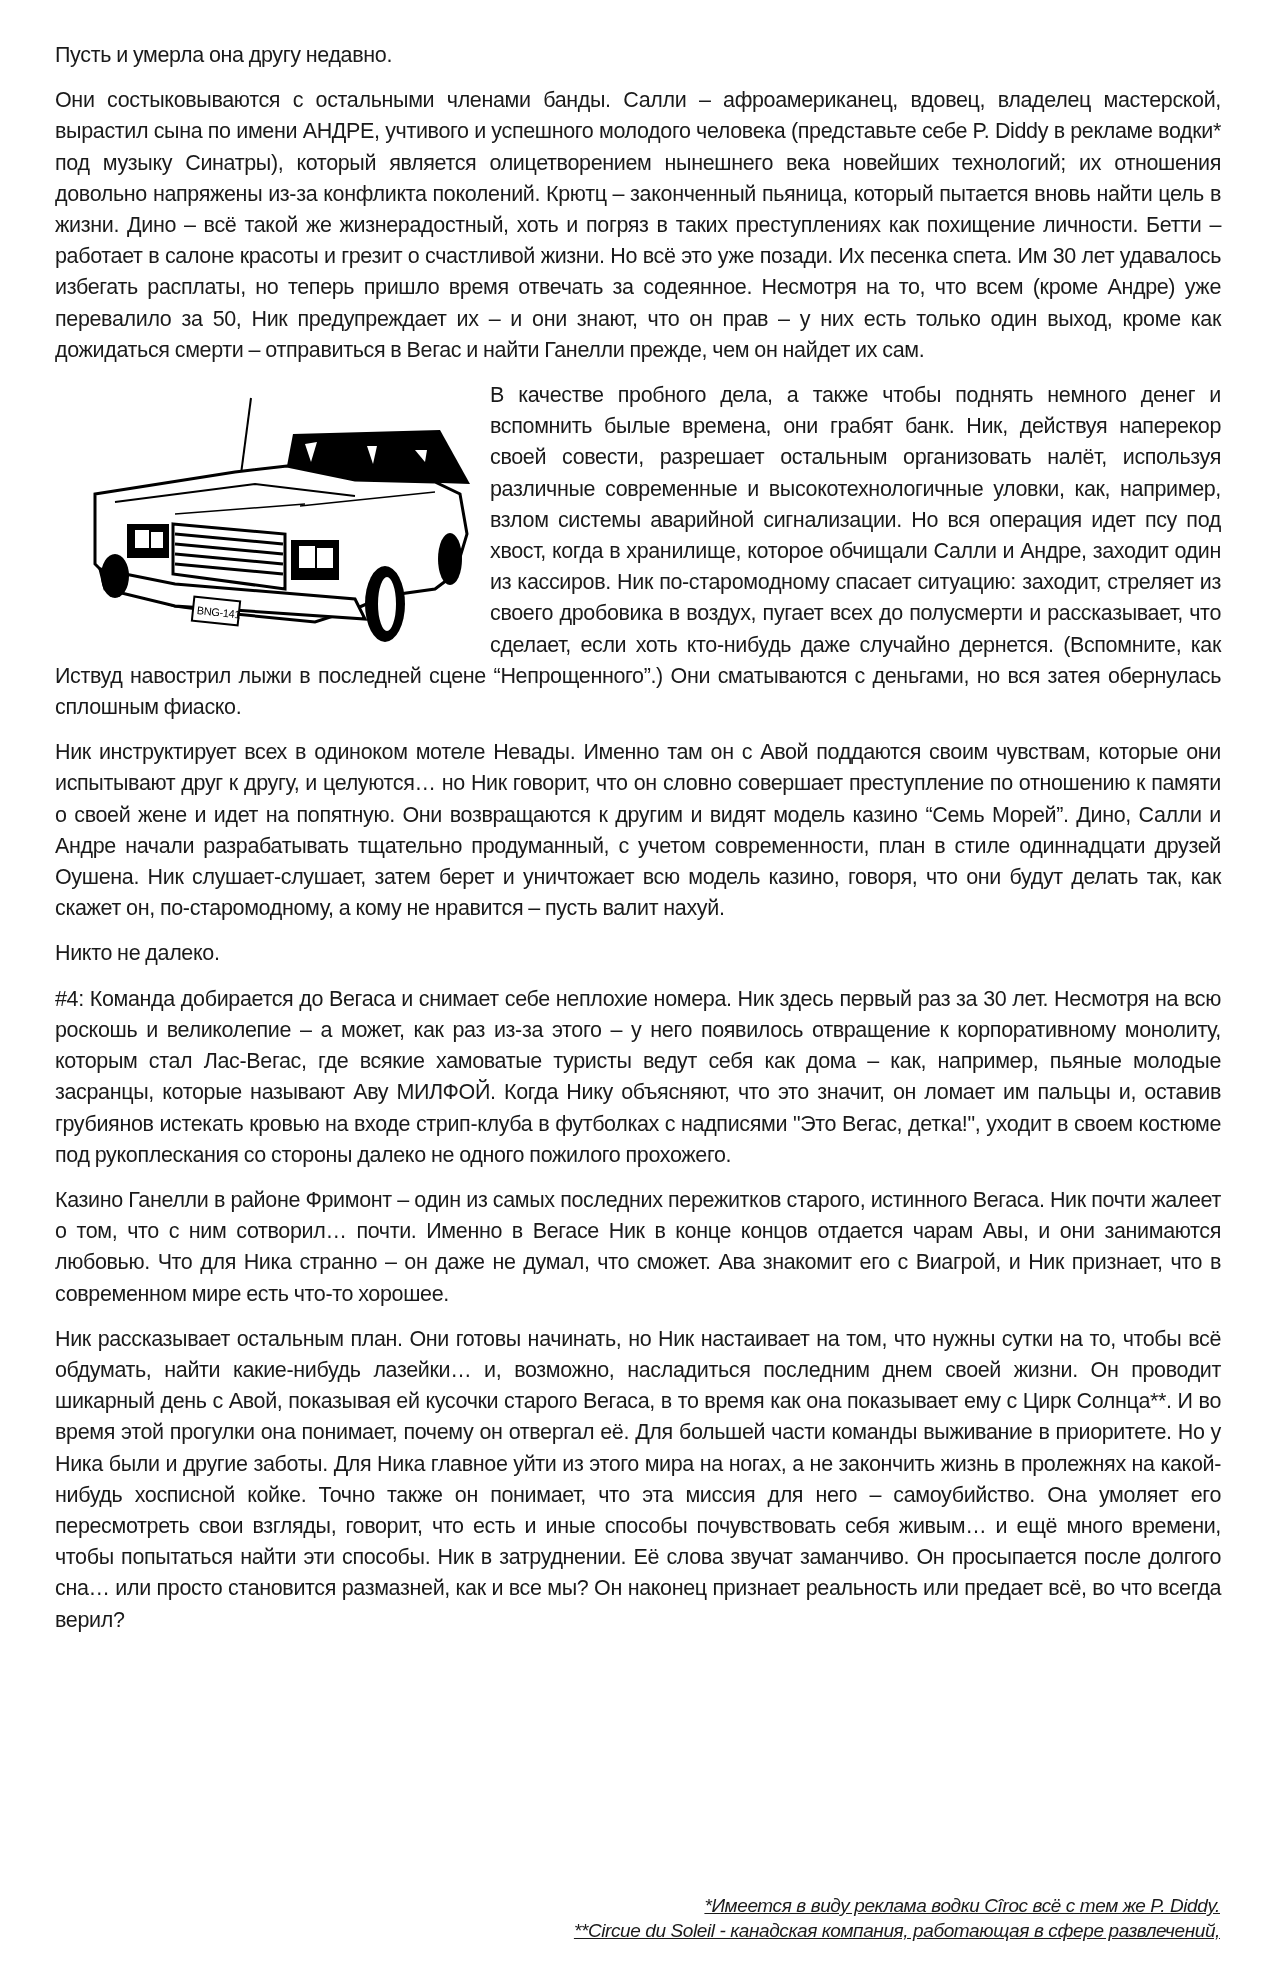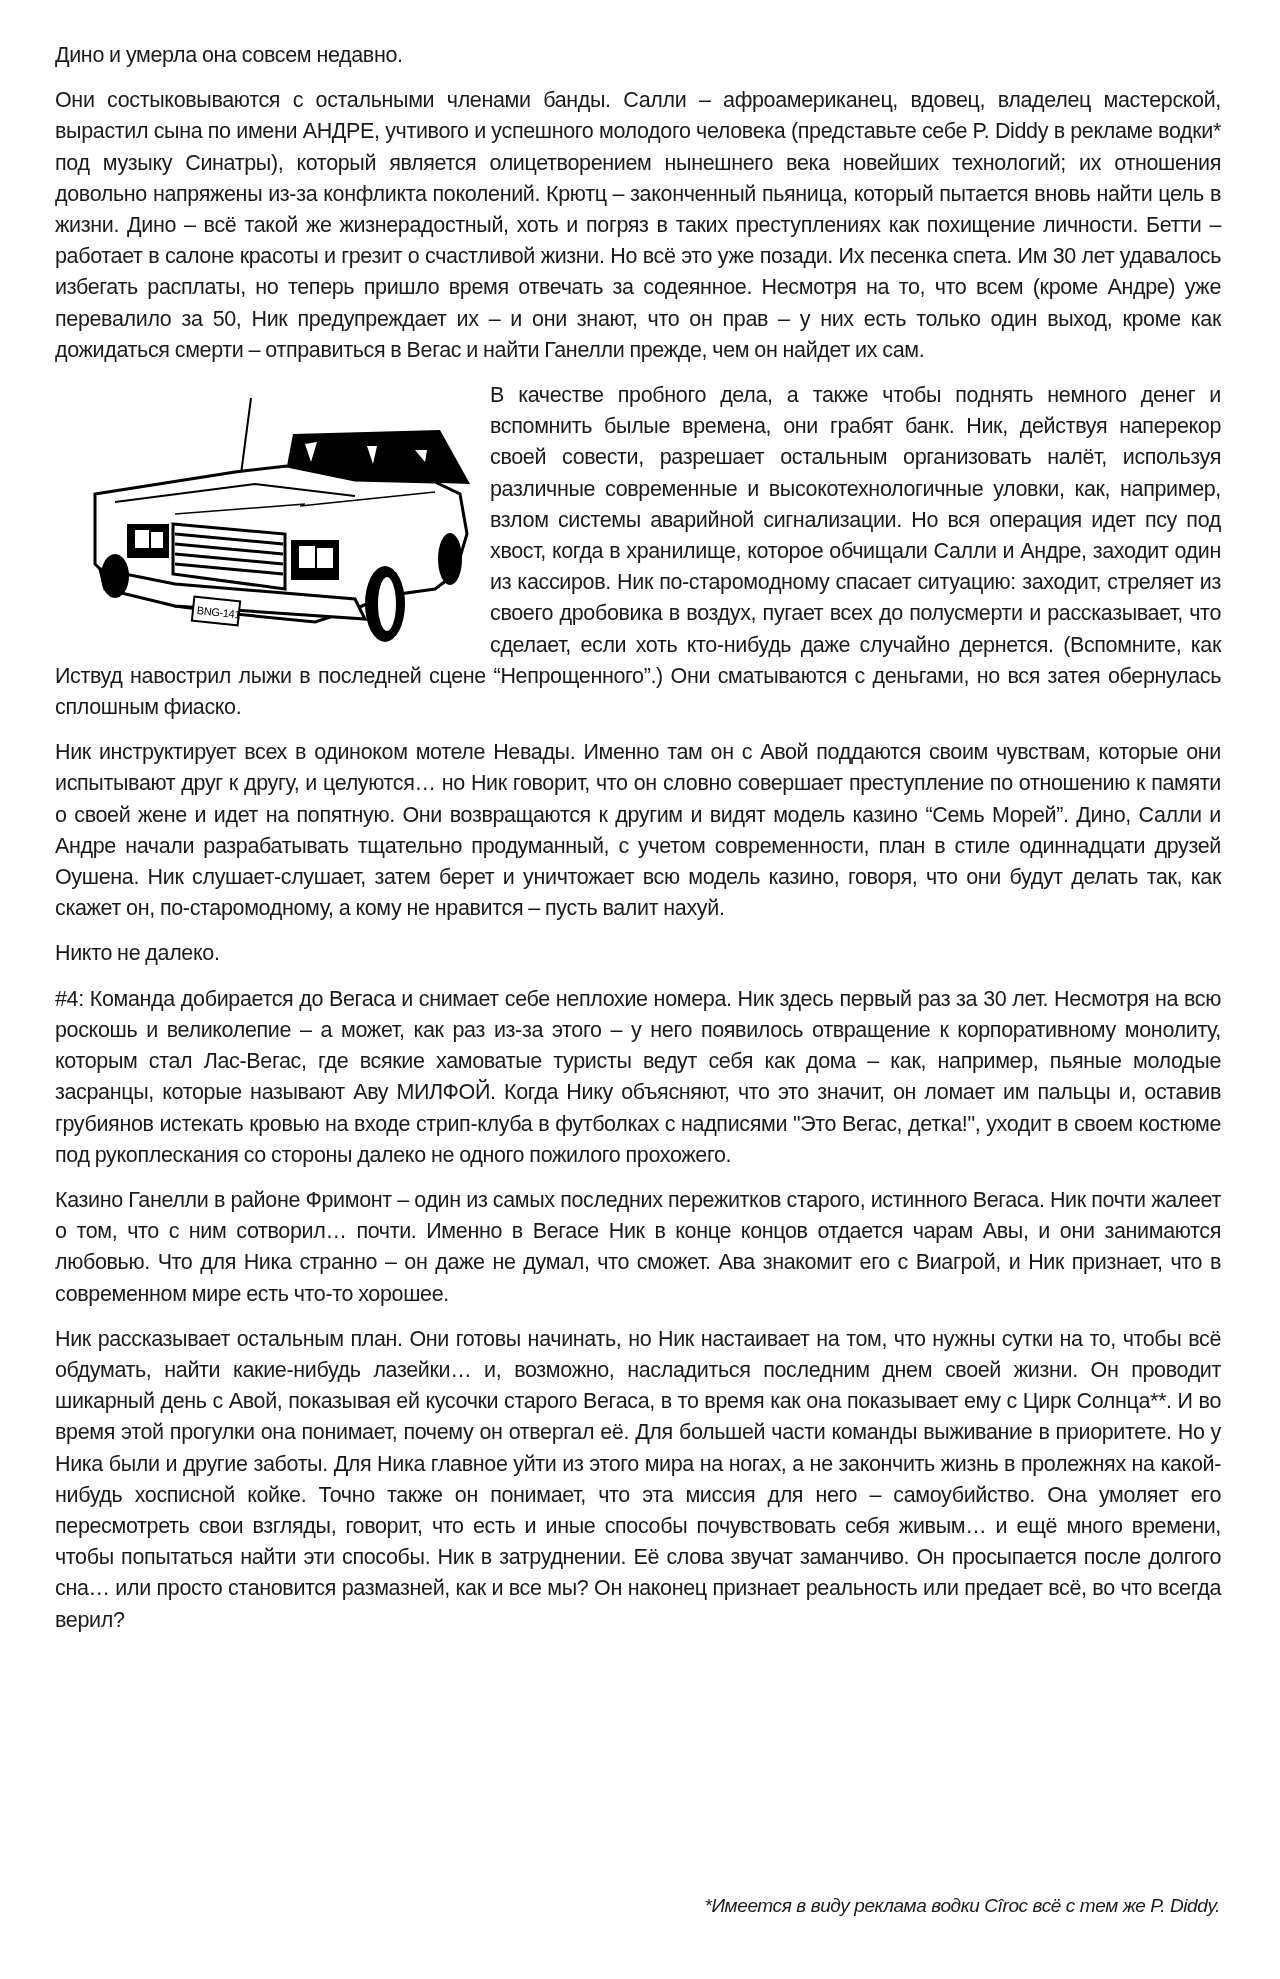--- a/index.html
+++ b/index.html
@@ -38,27 +38,27 @@
       position: absolute;
       right: 60px;
       top: 1893px;
       text-align: right;
       font-style: italic;
       font-size: 19px;
       line-height: 25px;
       letter-spacing: -0.4px;
       color: #1a1a1a;
     }
-    .footnotes div { white-space: nowrap; }
+    .footnotes div { white-space: nowrap; text-decoration: underline; }
   </style>
 </head>
 <body>
 
 <div class="page">
-  <p>Дино и умерла она совсем недавно.</p>
+  <p>Пусть и умерла она другу недавно.</p>
   <p>Они состыковываются с остальными членами банды. Салли – афроамериканец, вдовец, владелец мастерской, вырастил сына по имени АНДРЕ, учтивого и успешного молодого человека (представьте себе P. Diddy в рекламе водки* под музыку Синатры), который является олицетворением нынешнего века новейших технологий; их отношения довольно напряжены из-за конфликта поколений. Крютц – законченный пьяница, который пытается вновь найти цель в жизни. Дино – всё такой же жизнерадостный, хоть и погряз в таких преступлениях как похищение личности. Бетти – работает в салоне красоты и грезит о счастливой жизни. Но всё это уже позади. Их песенка спета. Им 30 лет удавалось избегать расплаты, но теперь пришло время отвечать за содеянное. Несмотря на то, что всем (кроме Андре) уже перевалило за 50, Ник предупреждает их – и они знают, что он прав – у них есть только один выход, кроме как дожидаться смерти – отправиться в Вегас и найти Ганелли прежде, чем он найдет их сам.</p>
 
   <div class="car-figure">
     <svg viewBox="0 0 415 262" xmlns="http://www.w3.org/2000/svg">
 
       <line x1="196" y1="14" x2="186" y2="90" stroke="#000" stroke-width="2"></line>
 
       <path d="M238 50 L385 46 L415 100 L300 96 L232 82 Z" fill="#000"></path>
       <path d="M250 60 L262 58 L256 78 Z" fill="#fff"></path>
       <path d="M312 62 L322 62 L318 80 Z" fill="#fff"></path>
@@ -98,13 +98,14 @@
   <p>В качестве пробного дела, а также чтобы поднять немного денег и вспомнить былые времена, они грабят банк. Ник, действуя наперекор своей совести, разрешает остальным организовать налёт, используя различные современные и высокотехнологичные уловки, как, например, взлом системы аварийной сигнализации. Но вся операция идет псу под хвост, когда в хранилище, которое обчищали Салли и Андре, заходит один из кассиров. Ник по-старомодному спасает ситуацию: заходит, стреляет из своего дробовика в воздух, пугает всех до полусмерти и рассказывает, что сделает, если хоть кто-нибудь даже случайно дернется. (Вспомните, как Иствуд навострил лыжи в последней сцене “Непрощенного”.) Они сматываются с деньгами, но вся затея обернулась сплошным фиаско.</p>
   <p>Ник инструктирует всех в одиноком мотеле Невады. Именно там он с Авой поддаются своим чувствам, которые они испытывают друг к другу, и целуются… но Ник говорит, что он словно совершает преступление по отношению к памяти о своей жене и идет на попятную. Они возвращаются к другим и видят модель казино “Семь Морей”. Дино, Салли и Андре начали разрабатывать тщательно продуманный, с учетом современности, план в стиле одиннадцати друзей Оушена. Ник слушает-слушает, затем берет и уничтожает всю модель казино, говоря, что они будут делать так, как скажет он, по-старомодному, а кому не нравится – пусть валит нахуй.</p>
   <p>Никто не далеко.</p>
   <p>#4: Команда добирается до Вегаса и снимает себе неплохие номера. Ник здесь первый раз за 30 лет. Несмотря на всю роскошь и великолепие – а может, как раз из-за этого – у него появилось отвращение к корпоративному монолиту, которым стал Лас-Вегас, где всякие хамоватые туристы ведут себя как дома – как, например, пьяные молодые засранцы, которые называют Аву МИЛФОЙ. Когда Нику объясняют, что это значит, он ломает им пальцы и, оставив грубиянов истекать кровью на входе стрип-клуба в футболках с надписями "Это Вегас, детка!", уходит в своем костюме под рукоплескания со стороны далеко не одного пожилого прохожего.</p>
   <p>Казино Ганелли в районе Фримонт – один из самых последних пережитков старого, истинного Вегаса. Ник почти жалеет о том, что с ним сотворил… почти. Именно в Вегасе Ник в конце концов отдается чарам Авы, и они занимаются любовью. Что для Ника странно – он даже не думал, что сможет. Ава знакомит его с Виагрой, и Ник признает, что в современном мире есть что-то хорошее.</p>
   <p>Ник рассказывает остальным план. Они готовы начинать, но Ник настаивает на том, что нужны сутки на то, чтобы всё обдумать, найти какие-нибудь лазейки… и, возможно, насладиться последним днем своей жизни. Он проводит шикарный день с Авой, показывая ей кусочки старого Вегаса, в то время как она показывает ему с Цирк Солнца**. И во время этой прогулки она понимает, почему он отвергал её. Для большей части команды выживание в приоритете. Но у Ника были и другие заботы. Для Ника главное уйти из этого мира на ногах, а не закончить жизнь в пролежнях на какой-нибудь хосписной койке. Точно также он понимает, что эта миссия для него – самоубийство. Она умоляет его пересмотреть свои взгляды, говорит, что есть и иные способы почувствовать себя живым… и ещё много времени, чтобы попытаться найти эти способы. Ник в затруднении. Её слова звучат заманчиво. Он просыпается после долгого сна… или просто становится размазней, как и все мы? Он наконец признает реальность или предает всё, во что всегда верил?</p>
 </div>
 
 <div class="footnotes">
   <div>*Имеется в виду реклама водки Cîroc всё с тем же P. Diddy.</div>
+  <div>**Circue du Soleil - канадская компания, работающая в сфере развлечений,</div>
 </div>
 
 </body></html>

